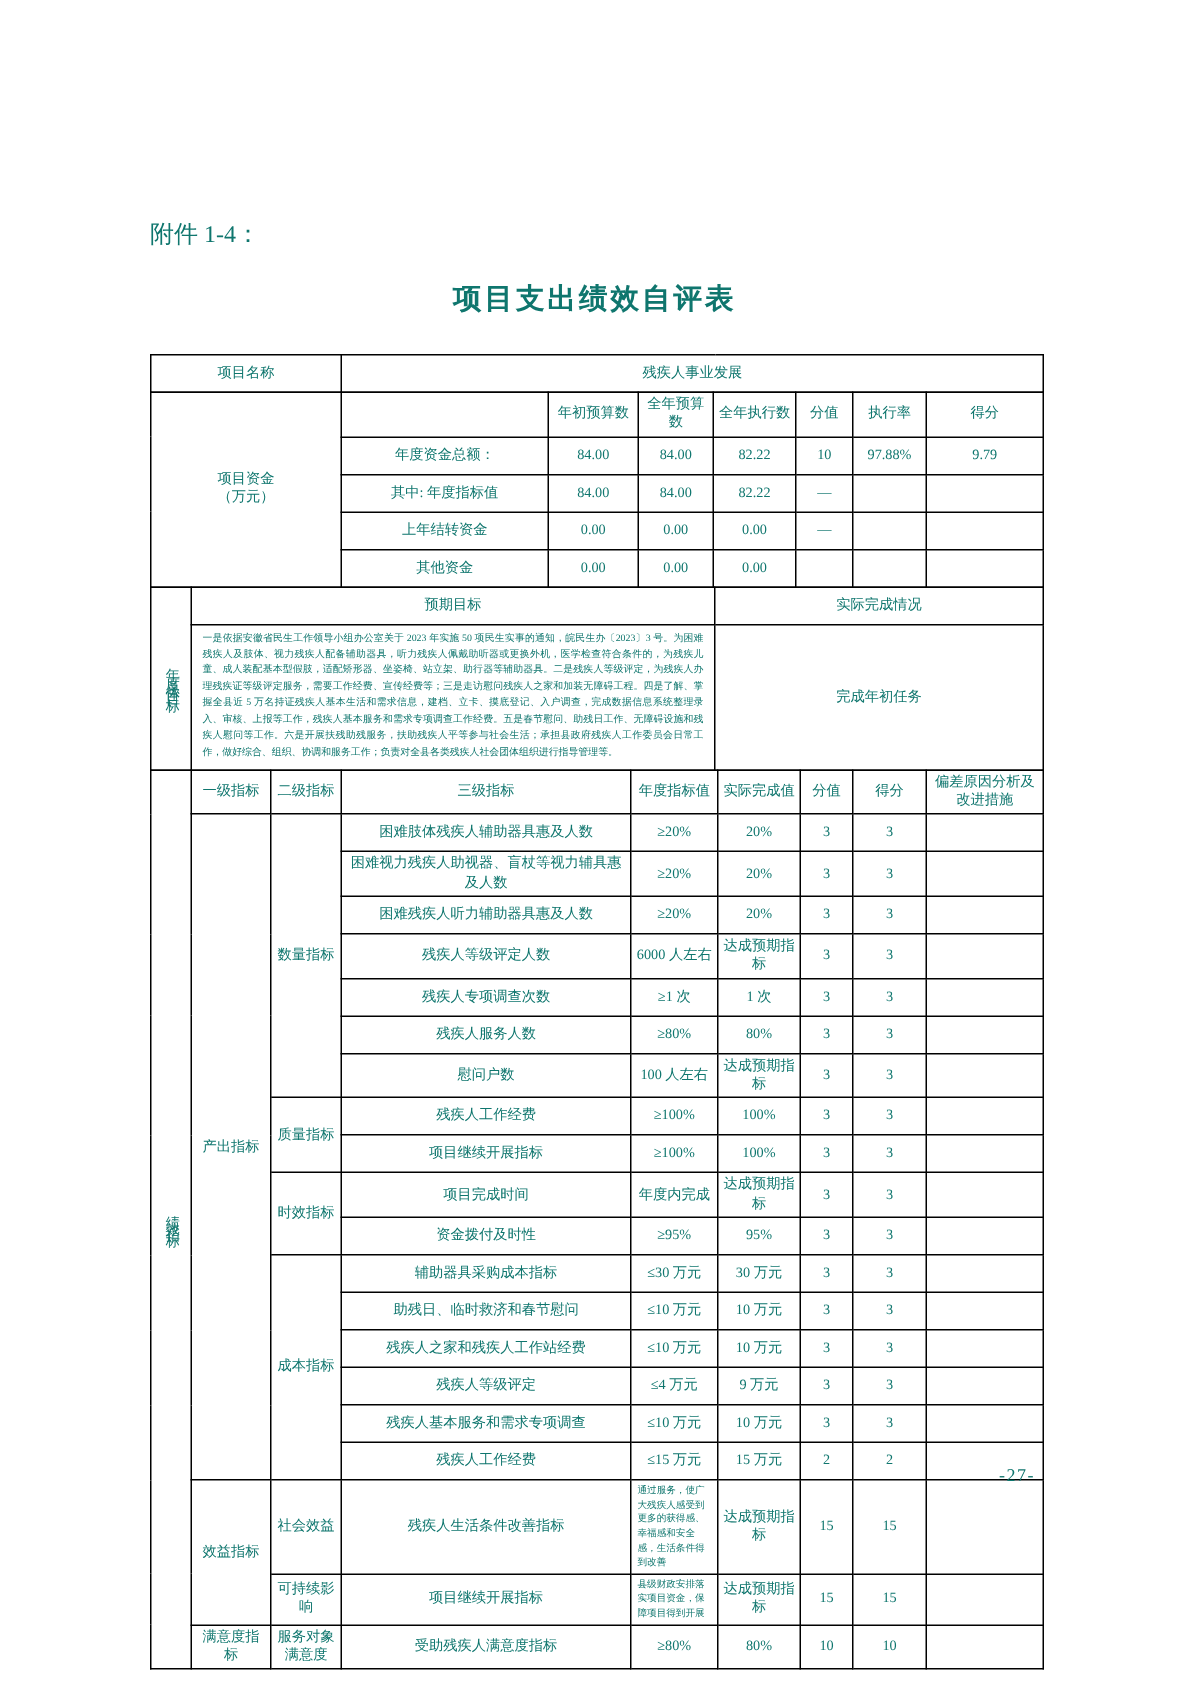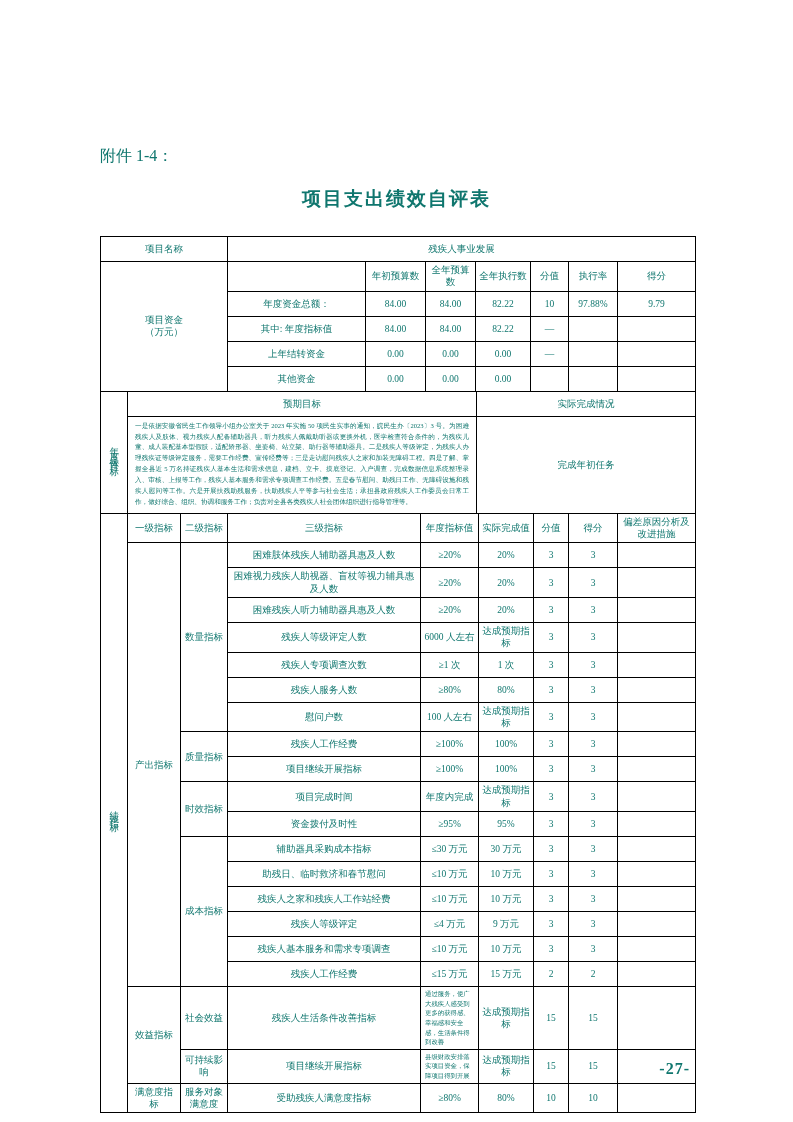--- a/index.html
+++ b/index.html
@@ -79,24 +79,23 @@
   .vert {
     writing-mode: vertical-rl;
     text-orientation: upright;
     display: inline-block;
     letter-spacing: 4px;
     font-size: 9.5px;
   }
   .pagenum {
     position: absolute;
     right: 103px;
-    top: 1060px;
-    font-size: 16px;
+    top: 976px;
+    font-size: 12px;
     letter-spacing: 1px;
-    font-weight: bold;
   }
 </style>
 </head>
 <body>
 
 <div class="page">
 
   <div class="attachment">附件 1-4：</div>
   <div class="doc-title">项目支出绩效自评表</div>
 

